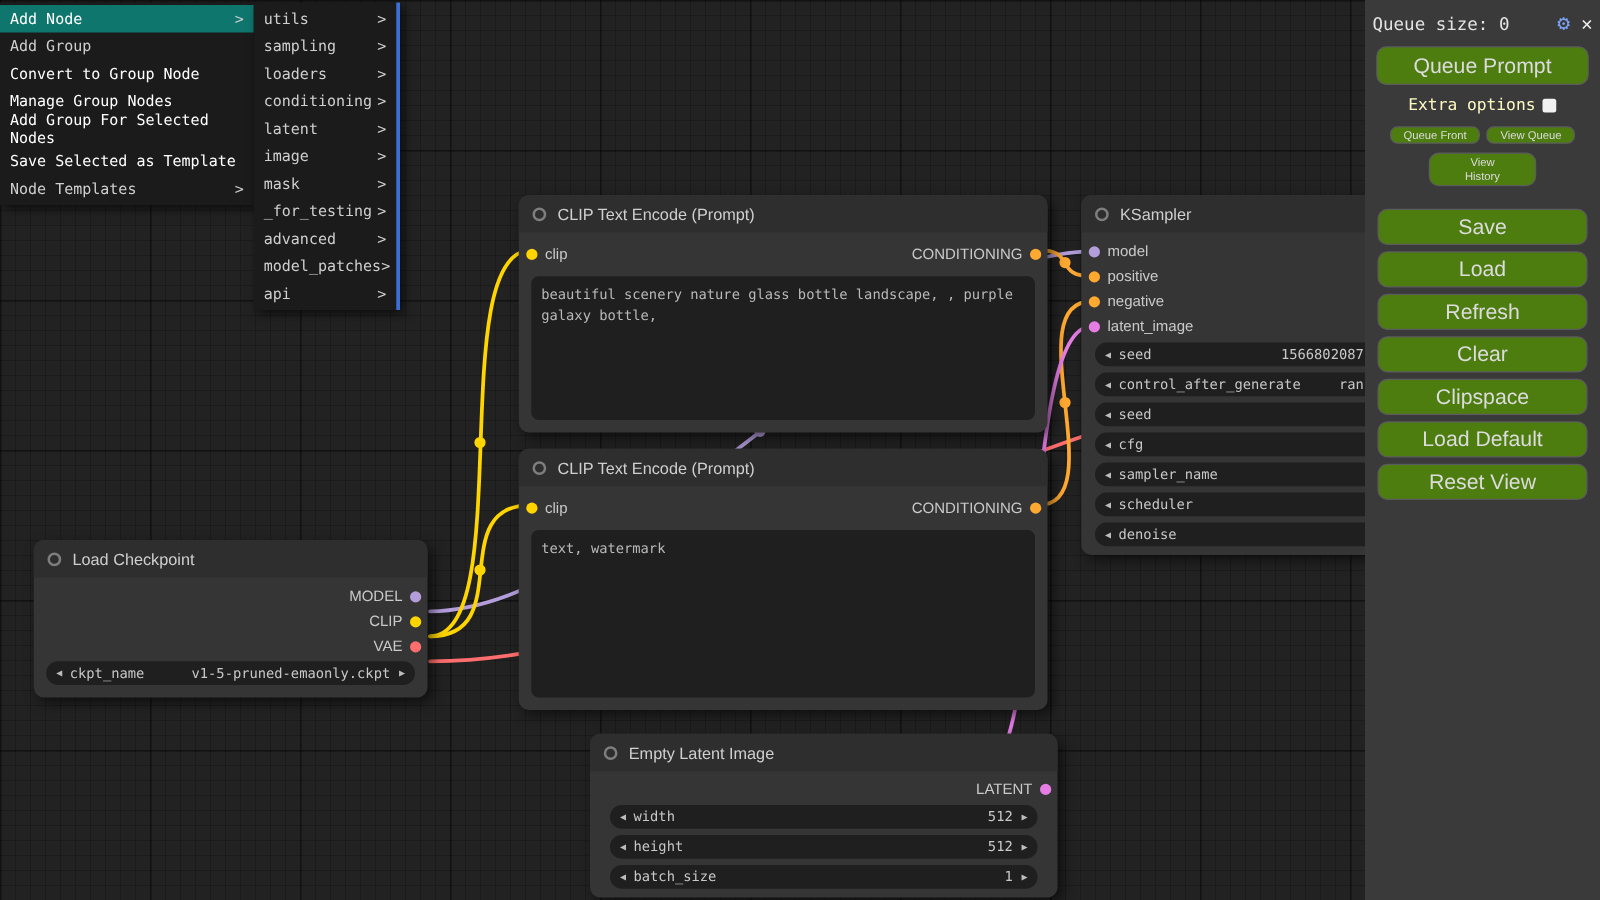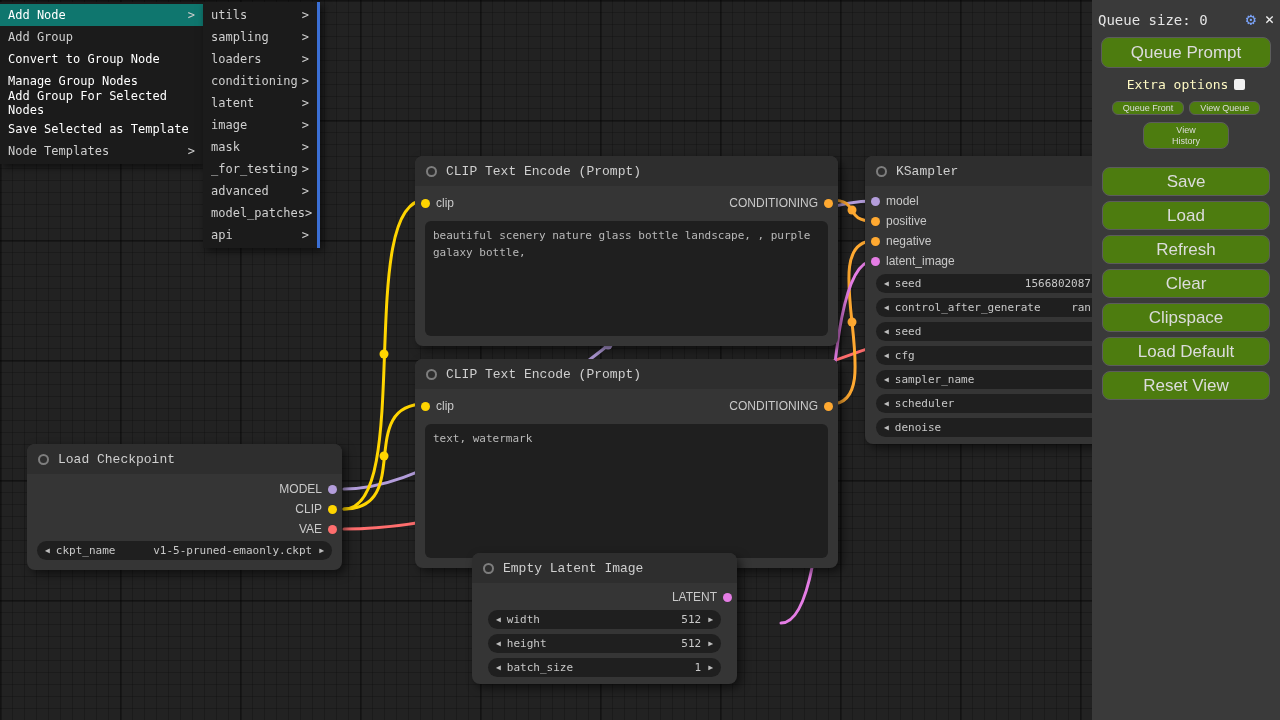--- a/index.html
+++ b/index.html
@@ -18,21 +18,21 @@
     font-family:"Liberation Sans", sans-serif;
   }
   #wires { position:absolute; left:0; top:0; z-index:1; }
   #wires path { fill:none; stroke-width:3; stroke-linecap:round; }
 
   
   .node { position:absolute; z-index:2; background:#353535; border-radius:8px;
           box-shadow:4px 4px 10px rgba(0,0,0,0.55); display:flex; flex-direction:column; }
   .node-header { height:30px; flex:none; background:#2e2e2e; border-radius:8px 8px 0 0;
                  display:flex; align-items:center; gap:9px; padding:0 11px;
-                 color:#cfcfcf; font-size:13px;font-family:Liberation Mono, monospace; }
+                 color:#cfcfcf; font-size:13px; }
   .collapse-dot { width:11px; height:11px; border-radius:50%; border:2.5px solid #7e7e7e; flex:none; }
   .slot-row { display:flex; justify-content:space-between; align-items:center; height:20px; margin-top:7px; }
   .slot { display:flex; align-items:center; gap:6px; color:#c9c9c9; font-size:12px; }
   .slot.in  { padding-left:6px; }
   .slot.out { padding-right:5px; margin-left:auto; }
   .dot { width:9px; height:9px; border-radius:50%; flex:none; }
   .in-col { display:flex; flex-direction:column; }
   .in-col .slot { height:20px; }
   .out-col { display:flex; flex-direction:column; margin-top:5px; }
   .out-col .slot { height:20px; justify-content:flex-end; }
@@ -195,21 +195,21 @@
         <span class="w-value"></span>
       </div>
       <div class="widget">
         <span class="w-arrow">◀</span>
         <span class="w-label">denoise</span>
         <span class="w-value"></span>
       </div>
     </div>
   </div>
 
-  <div class="node" style="left:27px;top:444px;width:315px;height:126px">
+  <div class="node" style="left:27px;top:432px;width:315px;height:126px">
     <div class="node-header">
       <span class="collapse-dot"></span>
       <span>Load Checkpoint</span>
     </div>
     <div class="out-col">
       <span class="slot out">
         <span>MODEL</span>
         <i class="dot" style="background-color: rgb(179, 157, 219);"></i>
       </span>
       <span class="slot out">
@@ -224,21 +224,21 @@
     <div class="widgets" style="padding:2px 10px">
       <div class="widget">
         <span class="w-arrow">◀</span>
         <span class="w-label">ckpt_name</span>
         <span class="w-value">v1-5-pruned-emaonly.ckpt</span>
         <span class="w-arrow">▶</span>
       </div>
     </div>
   </div>
 
-  <div class="node" style="left:472px;top:553px;width:265px;height:131px">
+  <div class="node" style="left:472px;top:587px;width:374px;height:131px">
     <div class="node-header">
       <span class="collapse-dot"></span>
       <span>Empty Latent Image</span>
     </div>
     <div class="out-col" style="margin-top:4px">
       <span class="slot out">
         <span>LATENT</span>
         <i class="dot" style="background-color: rgb(229, 125, 229);"></i>
       </span>
     </div>

